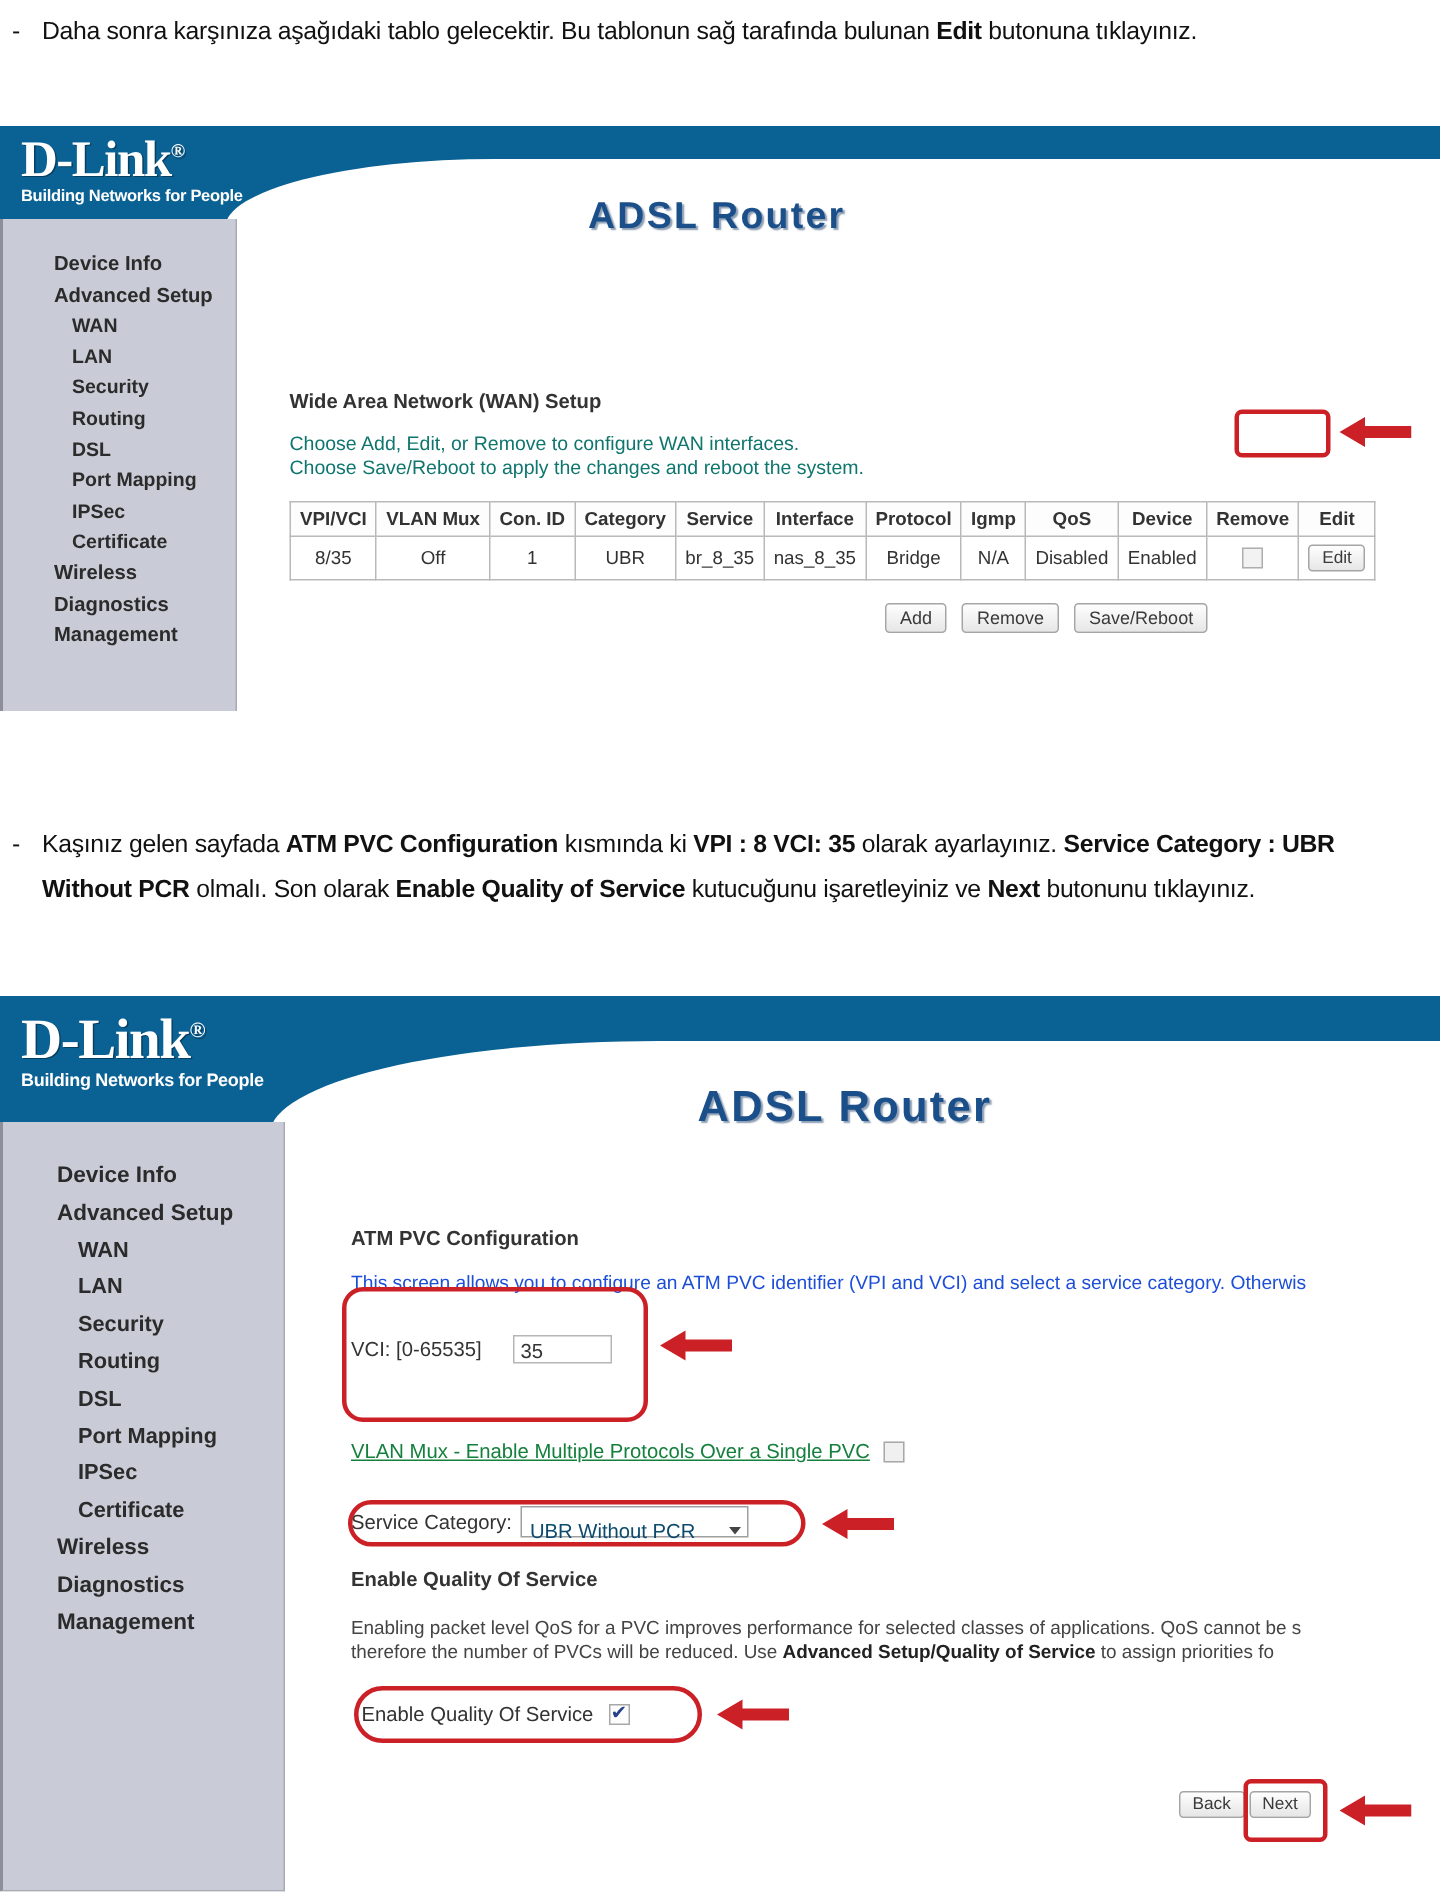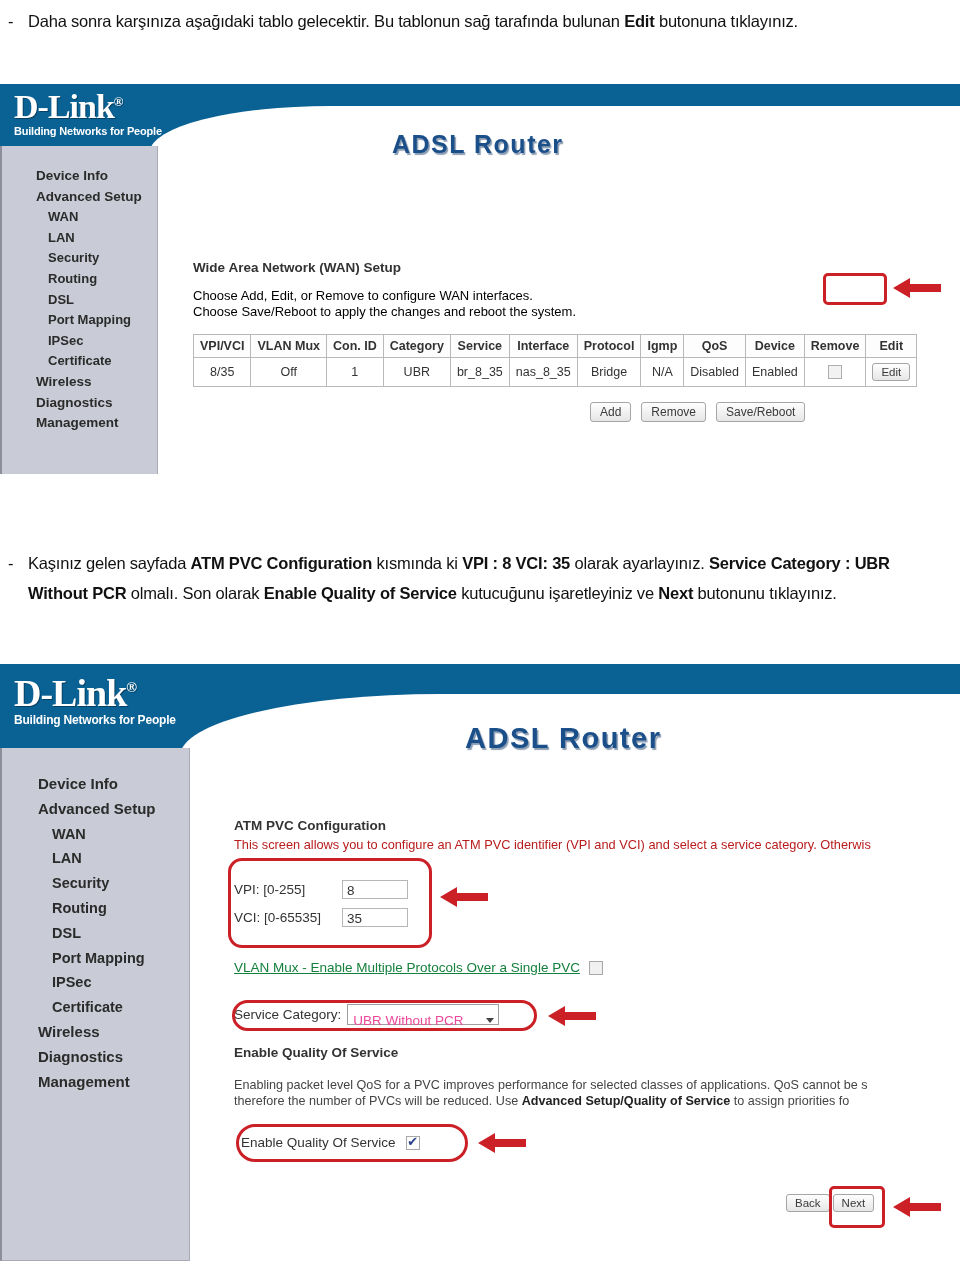--- a/index.html
+++ b/index.html
@@ -158,21 +158,21 @@
     width: 760px;
   }
   .s1-heading {
     font-size: 13.5px;
     font-weight: bold;
     color: #333333;
     margin-bottom: 13px;
   }
   .s1-desc {
     font-size: 13px;
-    color: #000000;
+    color: #0f766e;
     line-height: 16px;
     margin-bottom: 14px;
   }
 
   table.wan {
     border-collapse: collapse;
     font-size: 12.5px;
     color: #333333;
     background: #ffffff;
   }
@@ -228,23 +228,23 @@
     width: 726px;
     color: #333333;
   }
   .s2-heading {
     font-size: 13.5px;
     font-weight: bold;
     color: #333333;
   }
   .s2-desc {
     font-size: 12.8px;
-    color: #b91c1c;
+    color: #1d4ed8;
     line-height: 16px;
-    margin-top: 4px;
+    margin-top: 14px;
     white-space: nowrap;
     overflow: hidden;
   }
 
   .pvc-rows { margin-top: 22px; }
   .pvc-row {
     display: flex;
     align-items: center;
     height: 28px;
     font-size: 13.5px;
@@ -307,21 +307,21 @@
   .select {
     border: 1px solid #9f9f9f;
     background: #ffffff;
     height: 21px;
     min-width: 152px;
     display: flex;
     align-items: center;
     justify-content: space-between;
     padding: 12px 4px 0 5px;
     font-size: 13.5px;
-    color: #ec4899;
+    color: #0c4a6e;
     box-sizing: border-box;
   }
   .caret {
     width: 0; height: 0;
     margin-left: 14px;
     border-left: 4px solid transparent;
     border-right: 4px solid transparent;
     border-top: 5px solid #444;
   }
 
@@ -522,24 +522,20 @@
 
 <div class="adsl-title" style="left:392px; top:130px; font-size:25px;">ADSL Router</div>
 <div class="adsl-title" style="left:465px; top:722px; font-size:29px;">ADSL Router</div>
 
 <div class="s2-main">
   <div class="s2-heading">ATM PVC Configuration</div>
   <div class="s2-desc">This screen allows you to configure an ATM PVC identifier (VPI and VCI) and select a service category. Otherwis</div>
 
   <div class="pvc-rows">
     <div class="pvc-row">
-      <span class="pvc-label">VPI: [0-255]</span>
-      <span class="field w1">8</span>
-    </div>
-    <div class="pvc-row">
       <span class="pvc-label">VCI: [0-65535]</span>
       <span class="field w1">35</span>
     </div>
   </div>
 </div>
 
 <div class="vlanmux-row">
   <span>VLAN Mux - Enable Multiple Protocols Over a Single PVC</span>
   <span class="chk"></span>
 </div>

